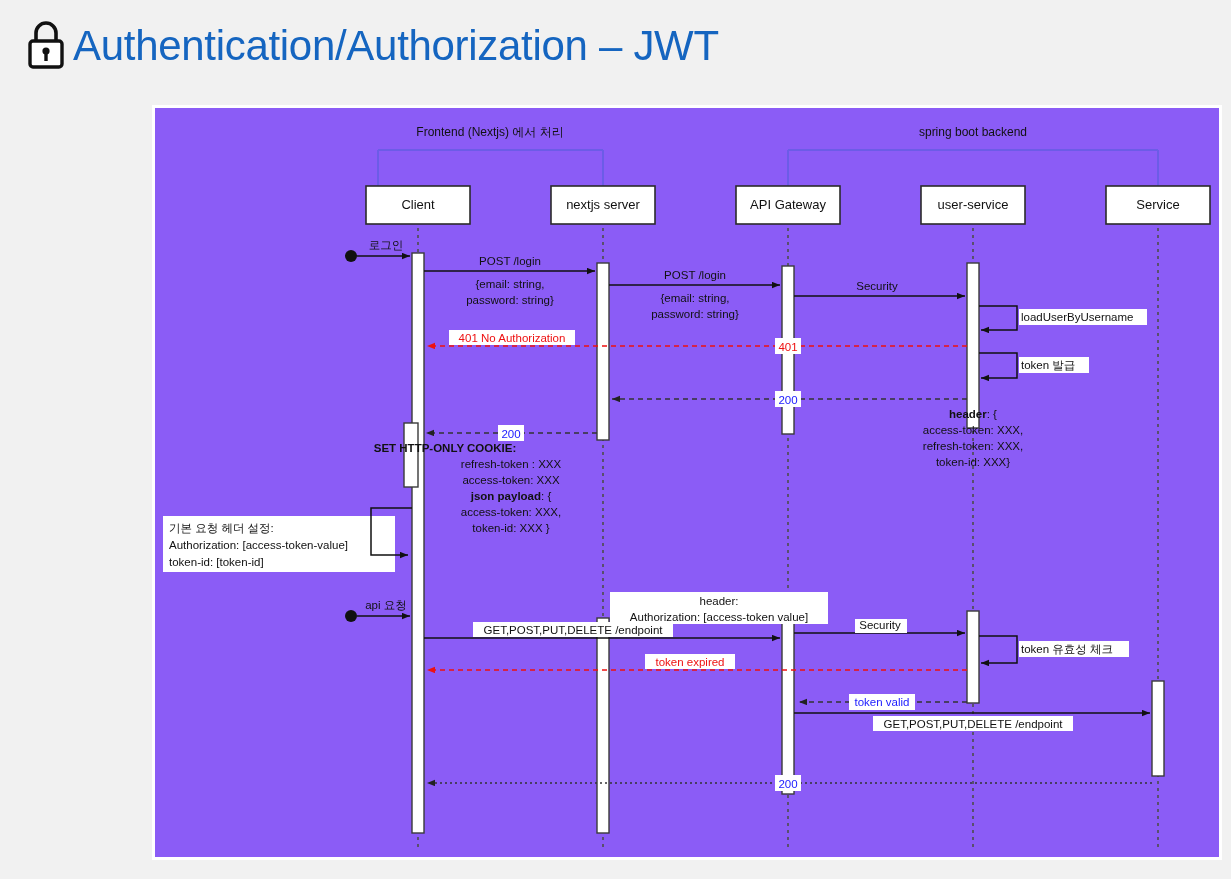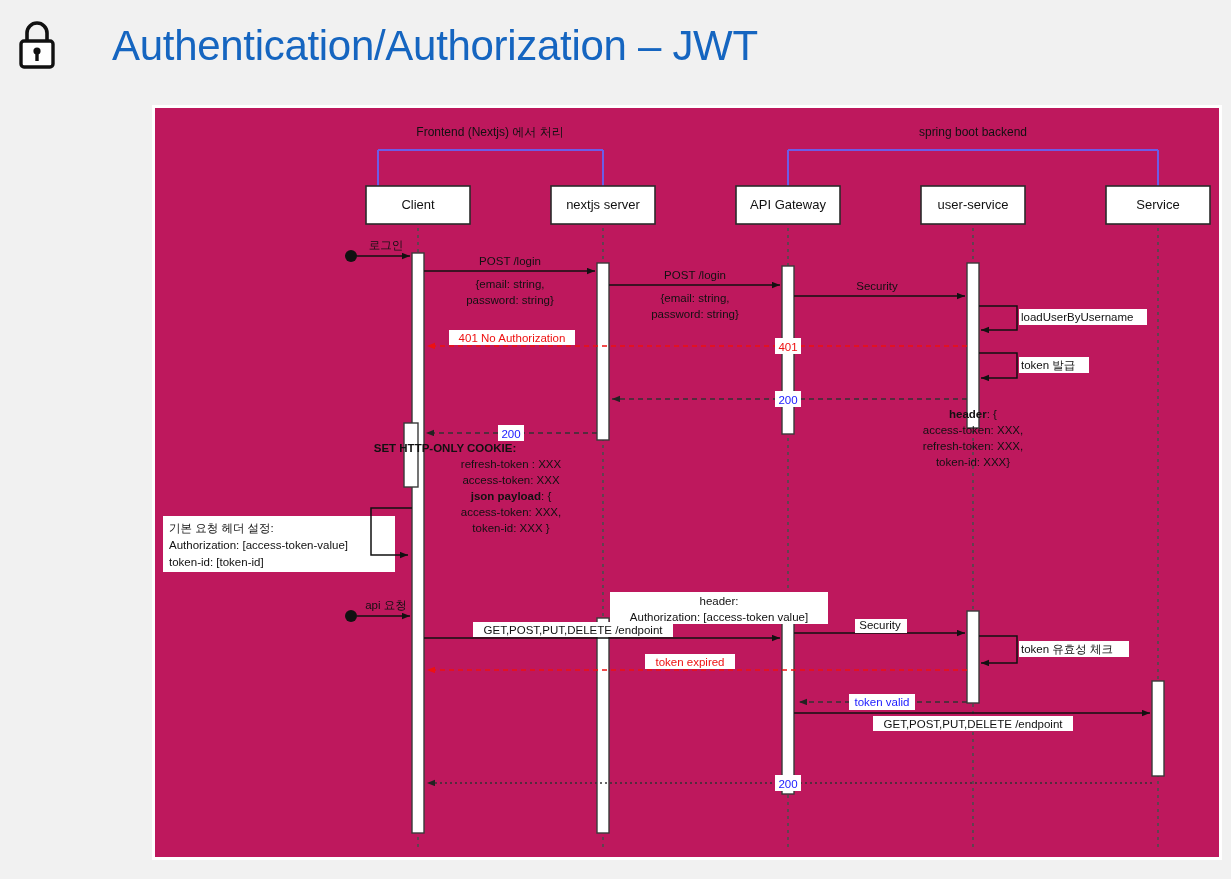--- a/index.html
+++ b/index.html
@@ -5,36 +5,36 @@
   html,body{margin:0;padding:0;}
   body{
     width:1231px;height:879px;
     background:#f1f1f1;
     font-family:"Liberation Sans", sans-serif;
     overflow:hidden;
     position:relative;
   }
   #title-bar{
     position:absolute;left:0;top:0;width:1231px;height:92px;
-    display:flex;align-items:center;padding-left:14px;box-sizing:border-box;gap:48px;
+    display:flex;align-items:center;padding-left:23px;box-sizing:border-box;
   }
   #lock-icon{flex:0 0 auto;margin-right:4px;display:block;}
   #page-title{
     color:#1565c0;
     font-size:42px;
     font-weight:400;
     letter-spacing:-0.3px;
     white-space:nowrap;
     line-height:1;
   }
   #diagram-frame{
     position:absolute;left:152px;top:105px;width:1070px;height:755px;
     border:3px solid #ffffff;
     box-sizing:border-box;
-    background:#be185d;
+    background:#8b5cf6;
   }
   svg#seq{display:block;}
   .lifeline{stroke:#4d4d4d;stroke-width:1.6;stroke-dasharray:3 4;}
   .pbox{fill:#ffffff;stroke:#2b2b2b;stroke-width:1.6;}
   .plabel{font-size:13px;fill:#111111;text-anchor:middle;dominant-baseline:middle;}
   .activation{fill:#ffffff;stroke:#3a3a3a;stroke-width:1.4;}
   .msg{stroke:#111111;stroke-width:1.5;fill:none;}
   .msg-red{stroke:#ee1111;stroke-width:1.4;fill:none;stroke-dasharray:5 4;}
   .msg-blue-dash{stroke:#333333;stroke-width:1.3;fill:none;stroke-dasharray:5 4;}
   .msg-dot{stroke:#333333;stroke-width:1.3;fill:none;stroke-dasharray:2 3;}

